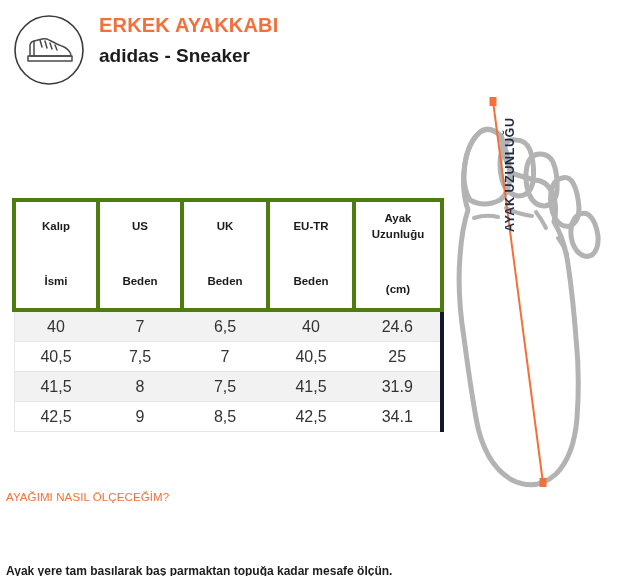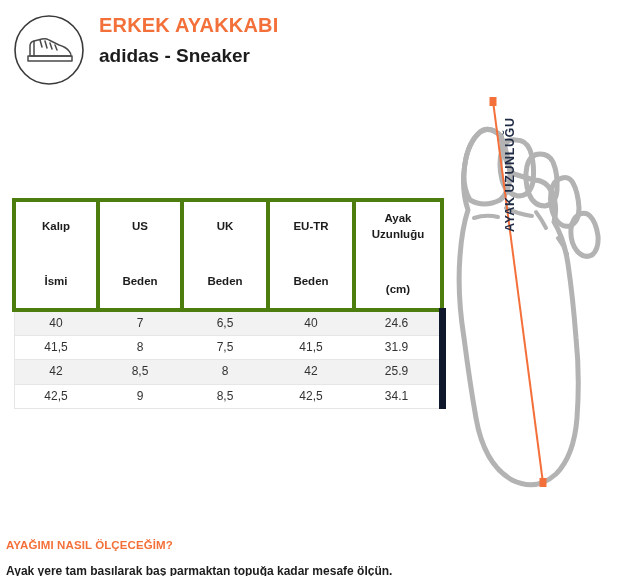--- a/index.html
+++ b/index.html
@@ -77,28 +77,28 @@
     vertical-align: middle;
   }
   .size-table th .hl2 { display: block; margin-top: 40px; }
   .size-table td {
     border-left: 1px solid transparent;
     border-right: 1px solid transparent;
     border-top: 1px solid #e6e6e6;
     border-bottom: 1px solid #e6e6e6;
     text-align: center;
     padding: 3px 2px;
-    font-size: 12px;
+    font-size: 16px;
     color: #333333;
     line-height: 1.45;
   }
   .size-table tbody tr:nth-child(odd) td { background: #f2f2f2; }
   .size-table tbody tr:nth-child(even) td { background: #ffffff; }
   .size-table tbody tr td:first-child { border-left: 1px solid #e6e6e6; }
-  .size-table tbody tr td:last-child { border-right: 7px solid #0f172a; }
+  .size-table tbody tr td:last-child { border-right: 4px solid #0f172a; }
 
   .col-kalip { width: 84px; }
   .col-us    { width: 84px; }
   .col-uk    { width: 86px; }
   .col-eu    { width: 86px; }
   .col-len   { width: 88px; }
 
   
   .foot-diagram {
     position: absolute;
@@ -117,23 +117,23 @@
     letter-spacing: 0.6px;
     white-space: nowrap;
     transform: rotate(-90deg);
     transform-origin: left top;
   }
 
   
   .note-heading {
     position: absolute;
     left: 6px;
-    top: 539px;
+    top: 491px;
     font-size: 11.5px;
-    font-weight: bold;
+    font-weight: normal;
     color: #F4703A;
     letter-spacing: 0.1px;
     white-space: nowrap;
   }
   .note-body {
     position: absolute;
     left: 6px;
     top: 540px;
     font-size: 12px;
     font-weight: bold;
@@ -202,32 +202,32 @@
   </thead>
   <tbody>
     <tr>
       <td>40</td>
       <td>7</td>
       <td>6,5</td>
       <td>40</td>
       <td>24.6</td>
     </tr>
     <tr>
+      <td>40,5</td>
+      <td>7,5</td>
+      <td>7</td>
+      <td>40,5</td>
+      <td>25</td>
+    </tr>
+    <tr>
       <td>41,5</td>
       <td>8</td>
       <td>7,5</td>
       <td>41,5</td>
       <td>31.9</td>
-    </tr>
-    <tr>
-      <td>42</td>
-      <td>8,5</td>
-      <td>8</td>
-      <td>42</td>
-      <td>25.9</td>
     </tr>
     <tr>
       <td>42,5</td>
       <td>9</td>
       <td>8,5</td>
       <td>42,5</td>
       <td>34.1</td>
     </tr>
   </tbody>
 </table>

